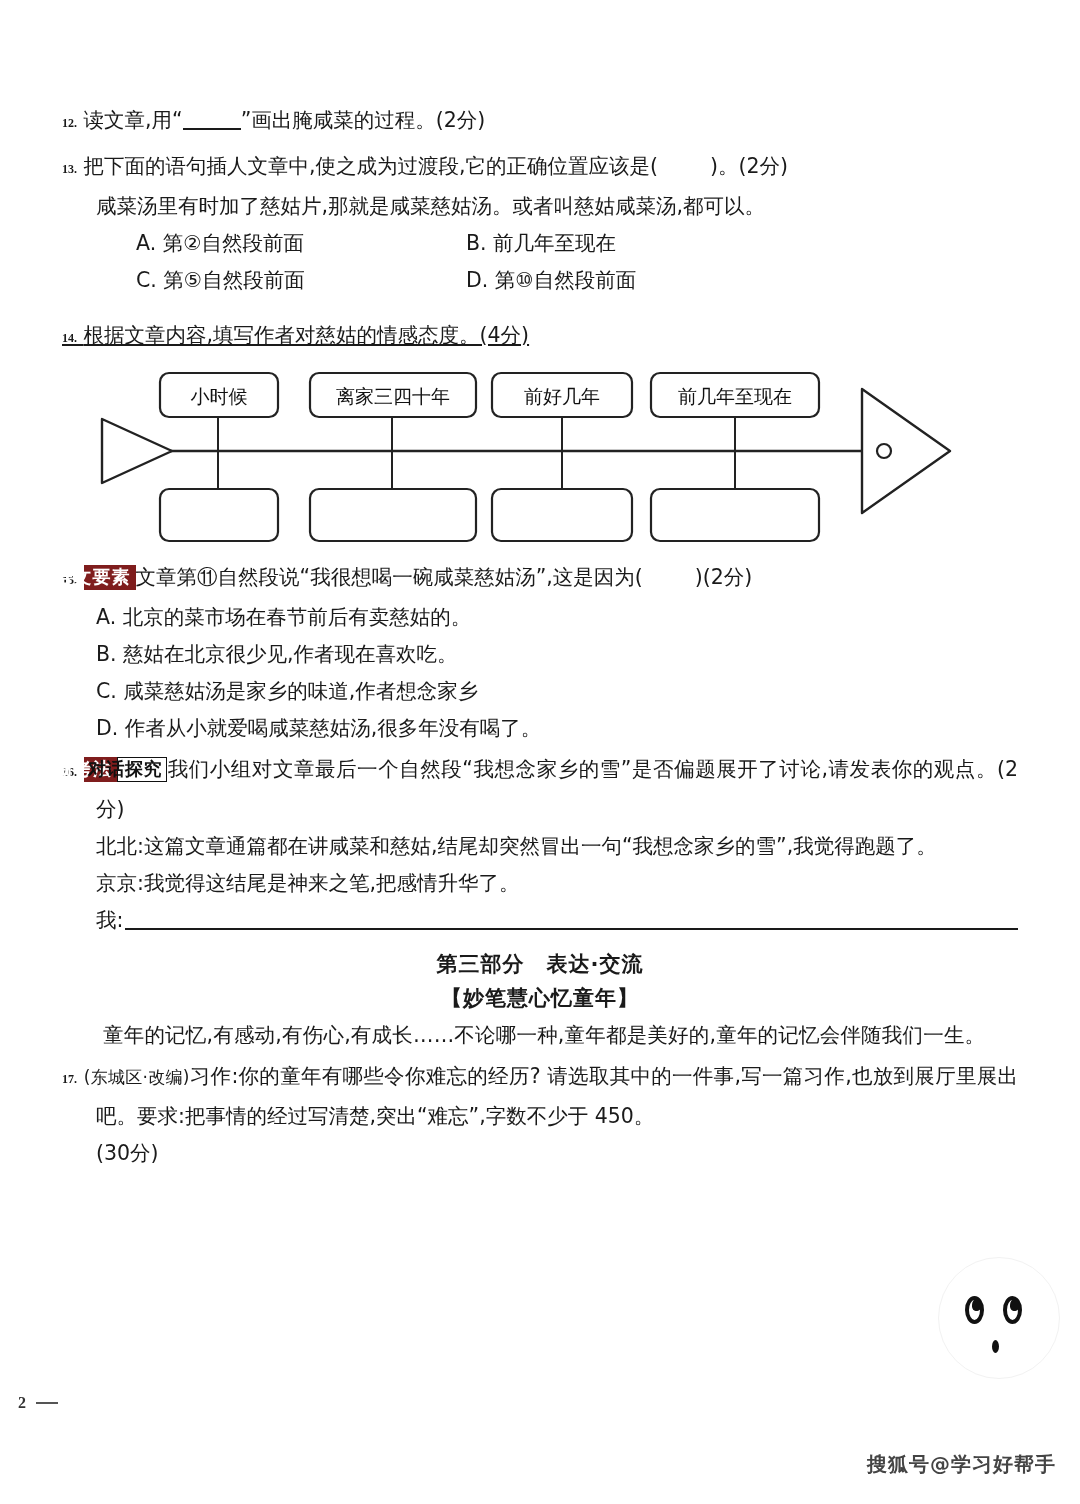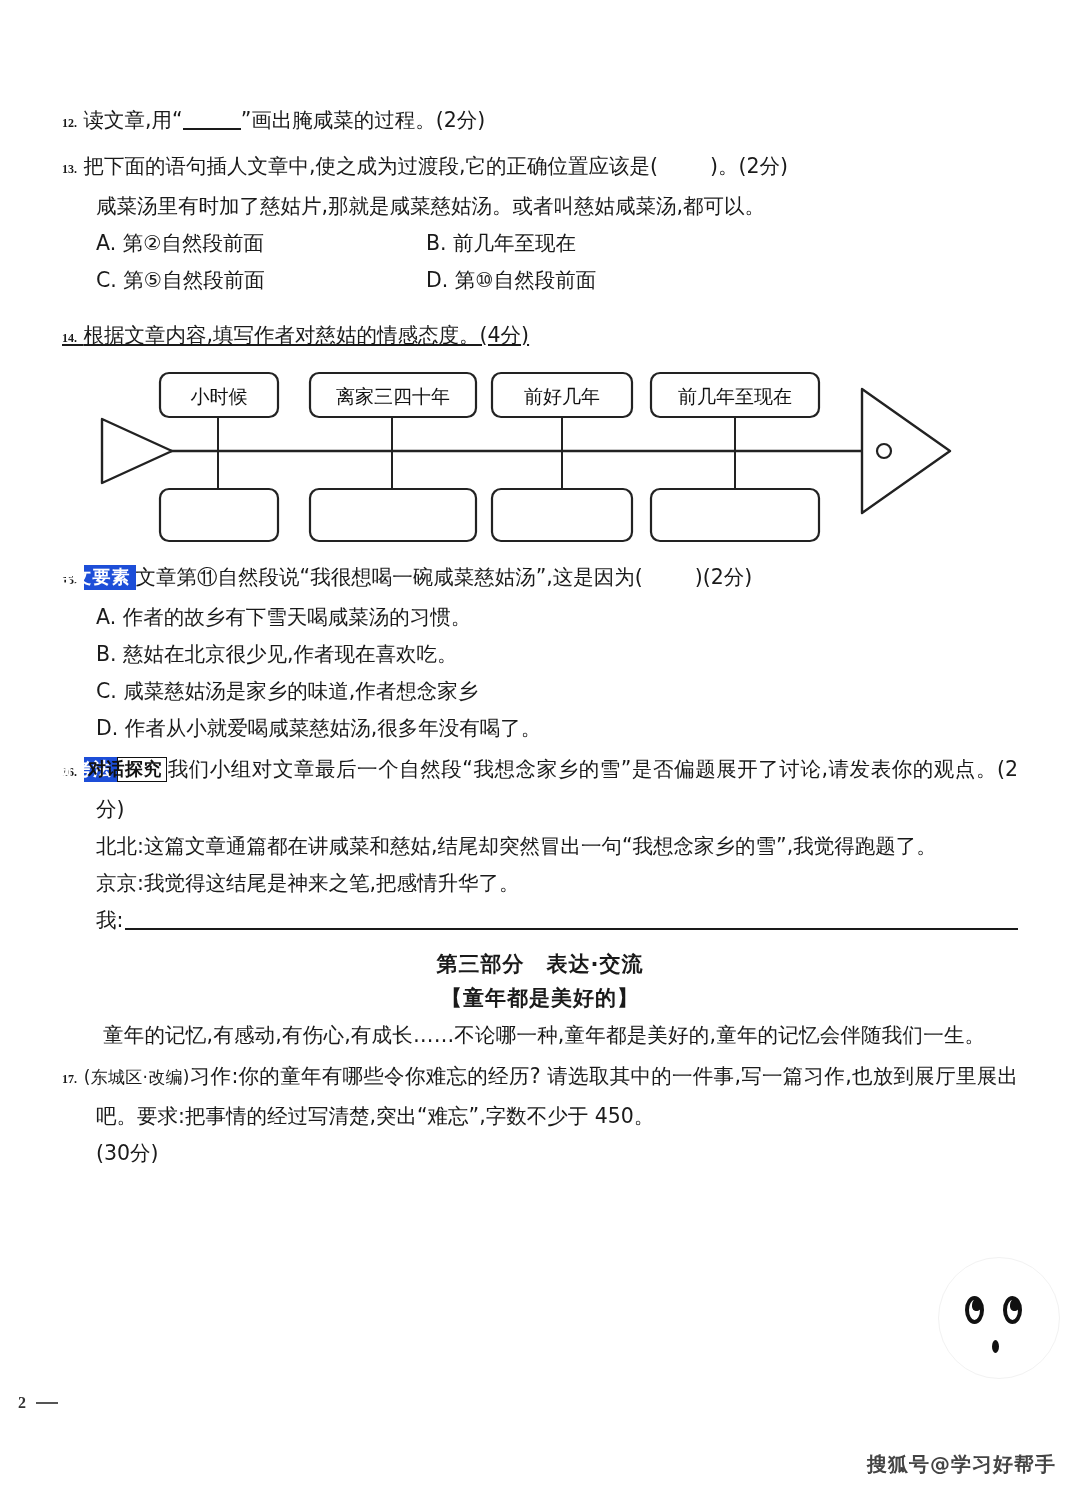--- a/index.html
+++ b/index.html
@@ -56,35 +56,35 @@
     line-height: 37px;
   }
 
   
   .optrow {
     display: flex;
     padding-left: 34px;
     line-height: 37px;
     font-size: 20.5px;
   }
-  .optrow > span:first-child { width: 330px; flex: none; }
+  .optrow > span:first-child { width: 330px; flex: none; margin-left: 40px; }
 
   
   .blankline {
     display: inline-block;
     width: 58px;
     border-bottom: 2px solid #1a1a1a;
     vertical-align: -3px;
   }
   .paren-gap { display: inline-block; width: 52px; }
 
   
   .badge-solid {
     display: inline-block;
-    background: #1d4ed8;
+    background: #7f1d1d;
     color: #fff;
     padding: 1px 5px 2px 5px;
     font-size: 18px;
     line-height: 22px;
     letter-spacing: 1px;
     vertical-align: 1px;
     font-weight: 600;
   }
   .badge-outline {
     display: inline-block;
@@ -294,38 +294,38 @@
         <rect x="589" y="118" width="168" height="52" rx="9" ry="9" fill="#fff" stroke="#222" stroke-width="2.2"></rect>
         <text class="dgm-label" x="673" y="144"></text>
       </g>
     </svg>
   </div>
 
   <div class="qline hang">
     <span class="qnum">15.</span>
     <span class="badge-solid">语文要素</span><span>文章第⑪自然段说“我很想喝一碗咸菜慈姑汤”,这是因为(</span><span class="paren-gap"></span><span>)(2分)</span>
   </div>
-  <div class="sub">A. 作者的故乡有下雪天喝咸菜汤的习惯。</div>
+  <div class="sub">A. 北京的菜市场在春节前后有卖慈姑的。</div>
   <div class="sub">B. 慈姑在北京很少见,作者现在喜欢吃。</div>
   <div class="sub">C. 咸菜慈姑汤是家乡的味道,作者想念家乡</div>
   <div class="sub">D. 作者从小就爱喝咸菜慈姑汤,很多年没有喝了。</div>
 
   <div class="qline hang" style="margin-top:4px;">
     <span class="qnum">16.</span>
     <span class="badge-solid">新考法</span><span class="badge-outline">对话探究</span><span>我们小组对文章最后一个自然段“我想念家乡的雪”是否偏题展开了讨论,请发表你的观点。(2分)</span>
   </div>
   <div class="sub">北北:这篇文章通篇都在讲咸菜和慈姑,结尾却突然冒出一句“我想念家乡的雪”,我觉得跑题了。</div>
   <div class="sub">京京:我觉得这结尾是神来之笔,把感情升华了。</div>
   <div class="answer-rule-row">
     <span>我:</span>
     <span class="answer-rule"></span>
   </div>
 
   <div class="part-head">第三部分　表达·交流</div>
-  <div class="part-sub">【童年都是美好的】</div>
+  <div class="part-sub">【妙笔慧心忆童年】</div>
   <p class="para indent" style="margin-top:2px;">童年的记忆,有感动,有伤心,有成长……不论哪一种,童年都是美好的,童年的记忆会伴随我们一生。</p>
 
   <div class="qline hang" style="margin-top:4px;">
     <span class="qnum">17.</span>
     <span style="font-size:17px;">(东城区·改编)</span><span>习作:你的童年有哪些令你难忘的经历? 请选取其中的一件事,写一篇习作,也放到展厅里展出吧。要求:把事情的经过写清楚,突出“难忘”,字数不少于 450。</span>
   </div>
   <div class="sub">(30分)</div>
 
 </div>
 

